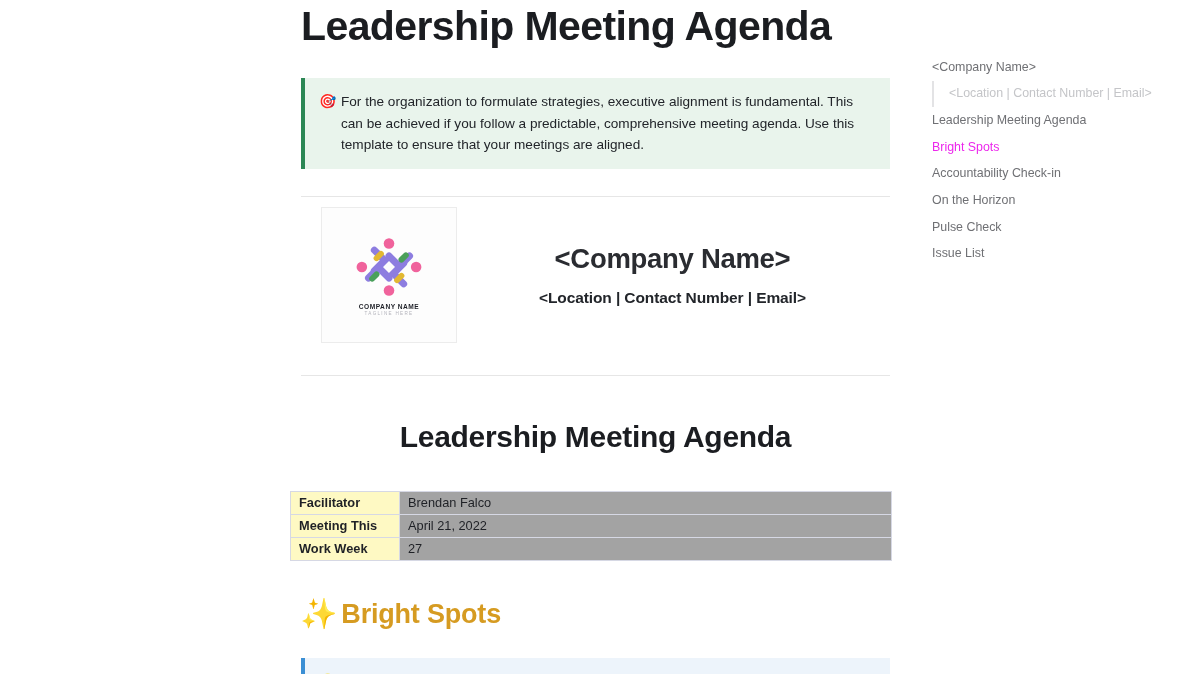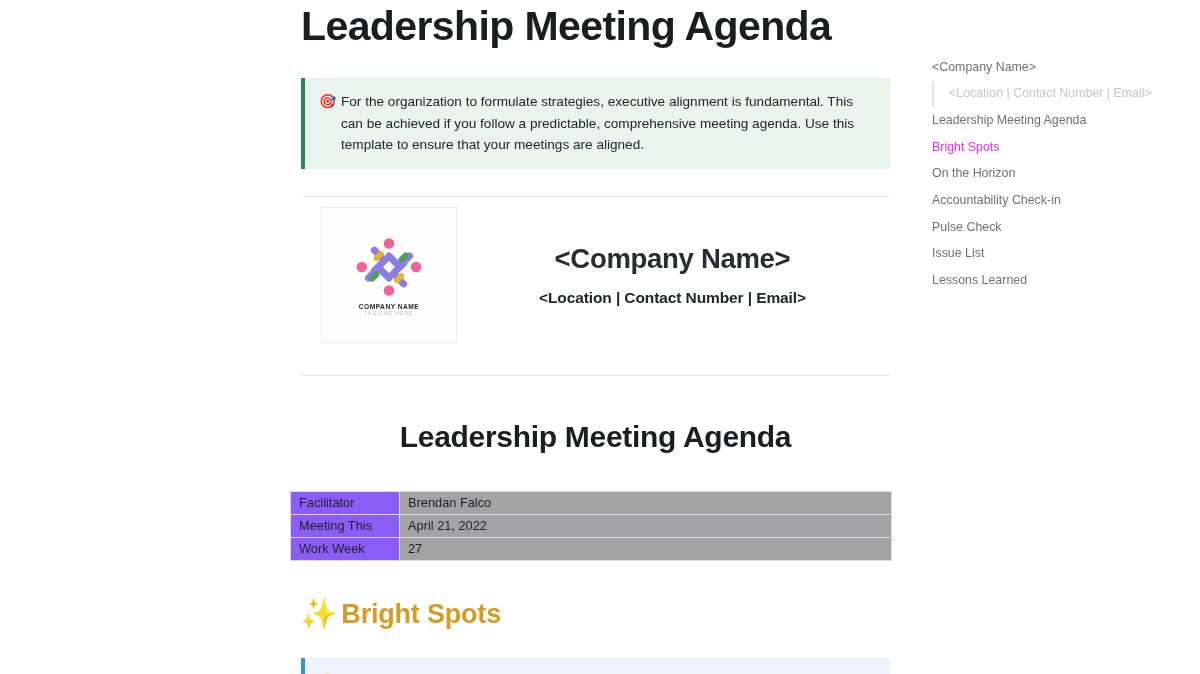--- a/index.html
+++ b/index.html
@@ -144,22 +144,22 @@
   .info-table td {
     border: 1px solid #d6d8e4;
     font-size: 12.8px;
     height: 23px;
     padding: 2px 8px;
     color: #1f2126;
     vertical-align: middle;
   }
   .info-table td.k {
     width: 109px;
-    background: #8b5cf6;
-    font-weight: normal;
+    background: #fef9c3;
+    font-weight: bold;
   }
   .info-table td.v { background: #a3a3a3; }
 
   
   .bright-heading {
     display: flex;
     align-items: center;
     margin-top: 38px;
     margin-left: -1px;
   }
@@ -279,20 +279,19 @@
       <span class="callout-text">Document the team members' proud achievements this week.</span>
     </div>
 
   </div>
 
   <nav class="outline">
     <div class="outline-item lvl0">&lt;Company Name&gt;</div>
     <div class="outline-item lvl1">&lt;Location | Contact Number | Email&gt;</div>
     <div class="outline-item lvl0">Leadership Meeting Agenda</div>
     <div class="outline-item lvl0 active">Bright Spots</div>
+    <div class="outline-item lvl0">Accountability Check-in</div>
     <div class="outline-item lvl0">On the Horizon</div>
-    <div class="outline-item lvl0">Accountability Check-in</div>
     <div class="outline-item lvl0">Pulse Check</div>
     <div class="outline-item lvl0">Issue List</div>
-    <div class="outline-item lvl0">Lessons Learned</div>
   </nav>
 
 </div>
 
 </body></html>

